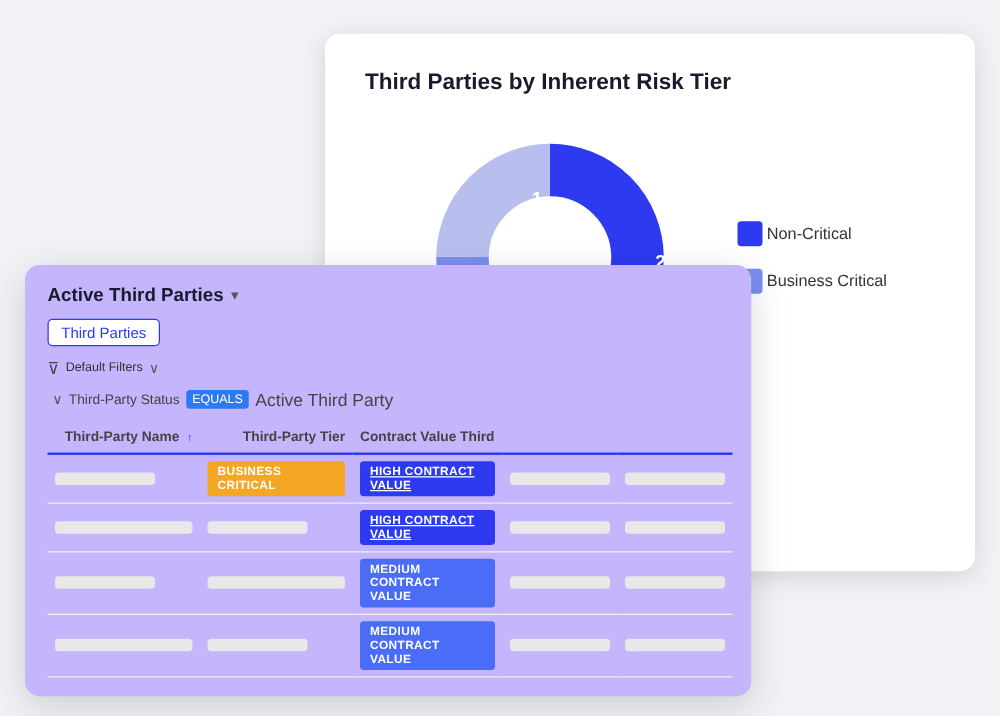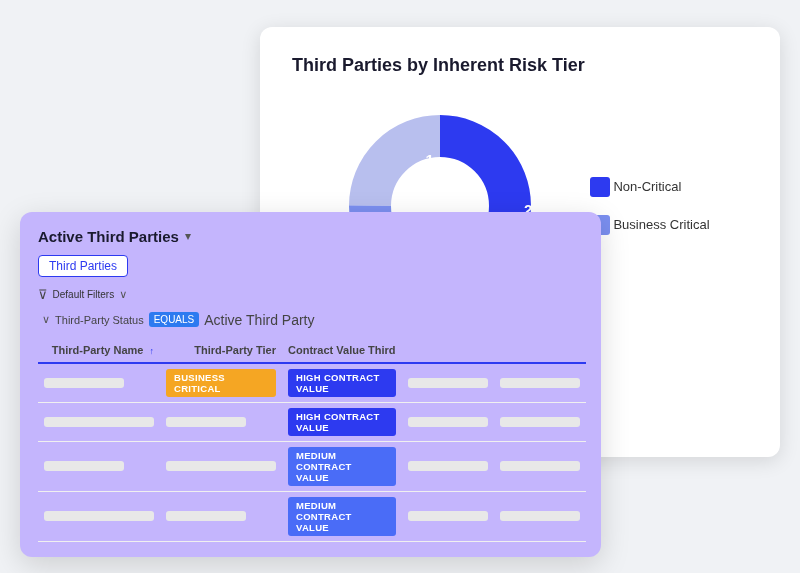--- a/index.html
+++ b/index.html
@@ -257,20 +257,21 @@
     }
 
     .badge-orange {
       background: #f5a623;
       color: #fff;
     }
 
     .badge-blue {
       background: #2d3af0;
       color: #fff;
+      text-decoration: underline;
     }
 
     .badge-medium {
       background: #4a6cf7;
       color: #fff;
     }
 
     tr.data-row td {
       border-bottom: 1px solid #f0f0f0;
     }

